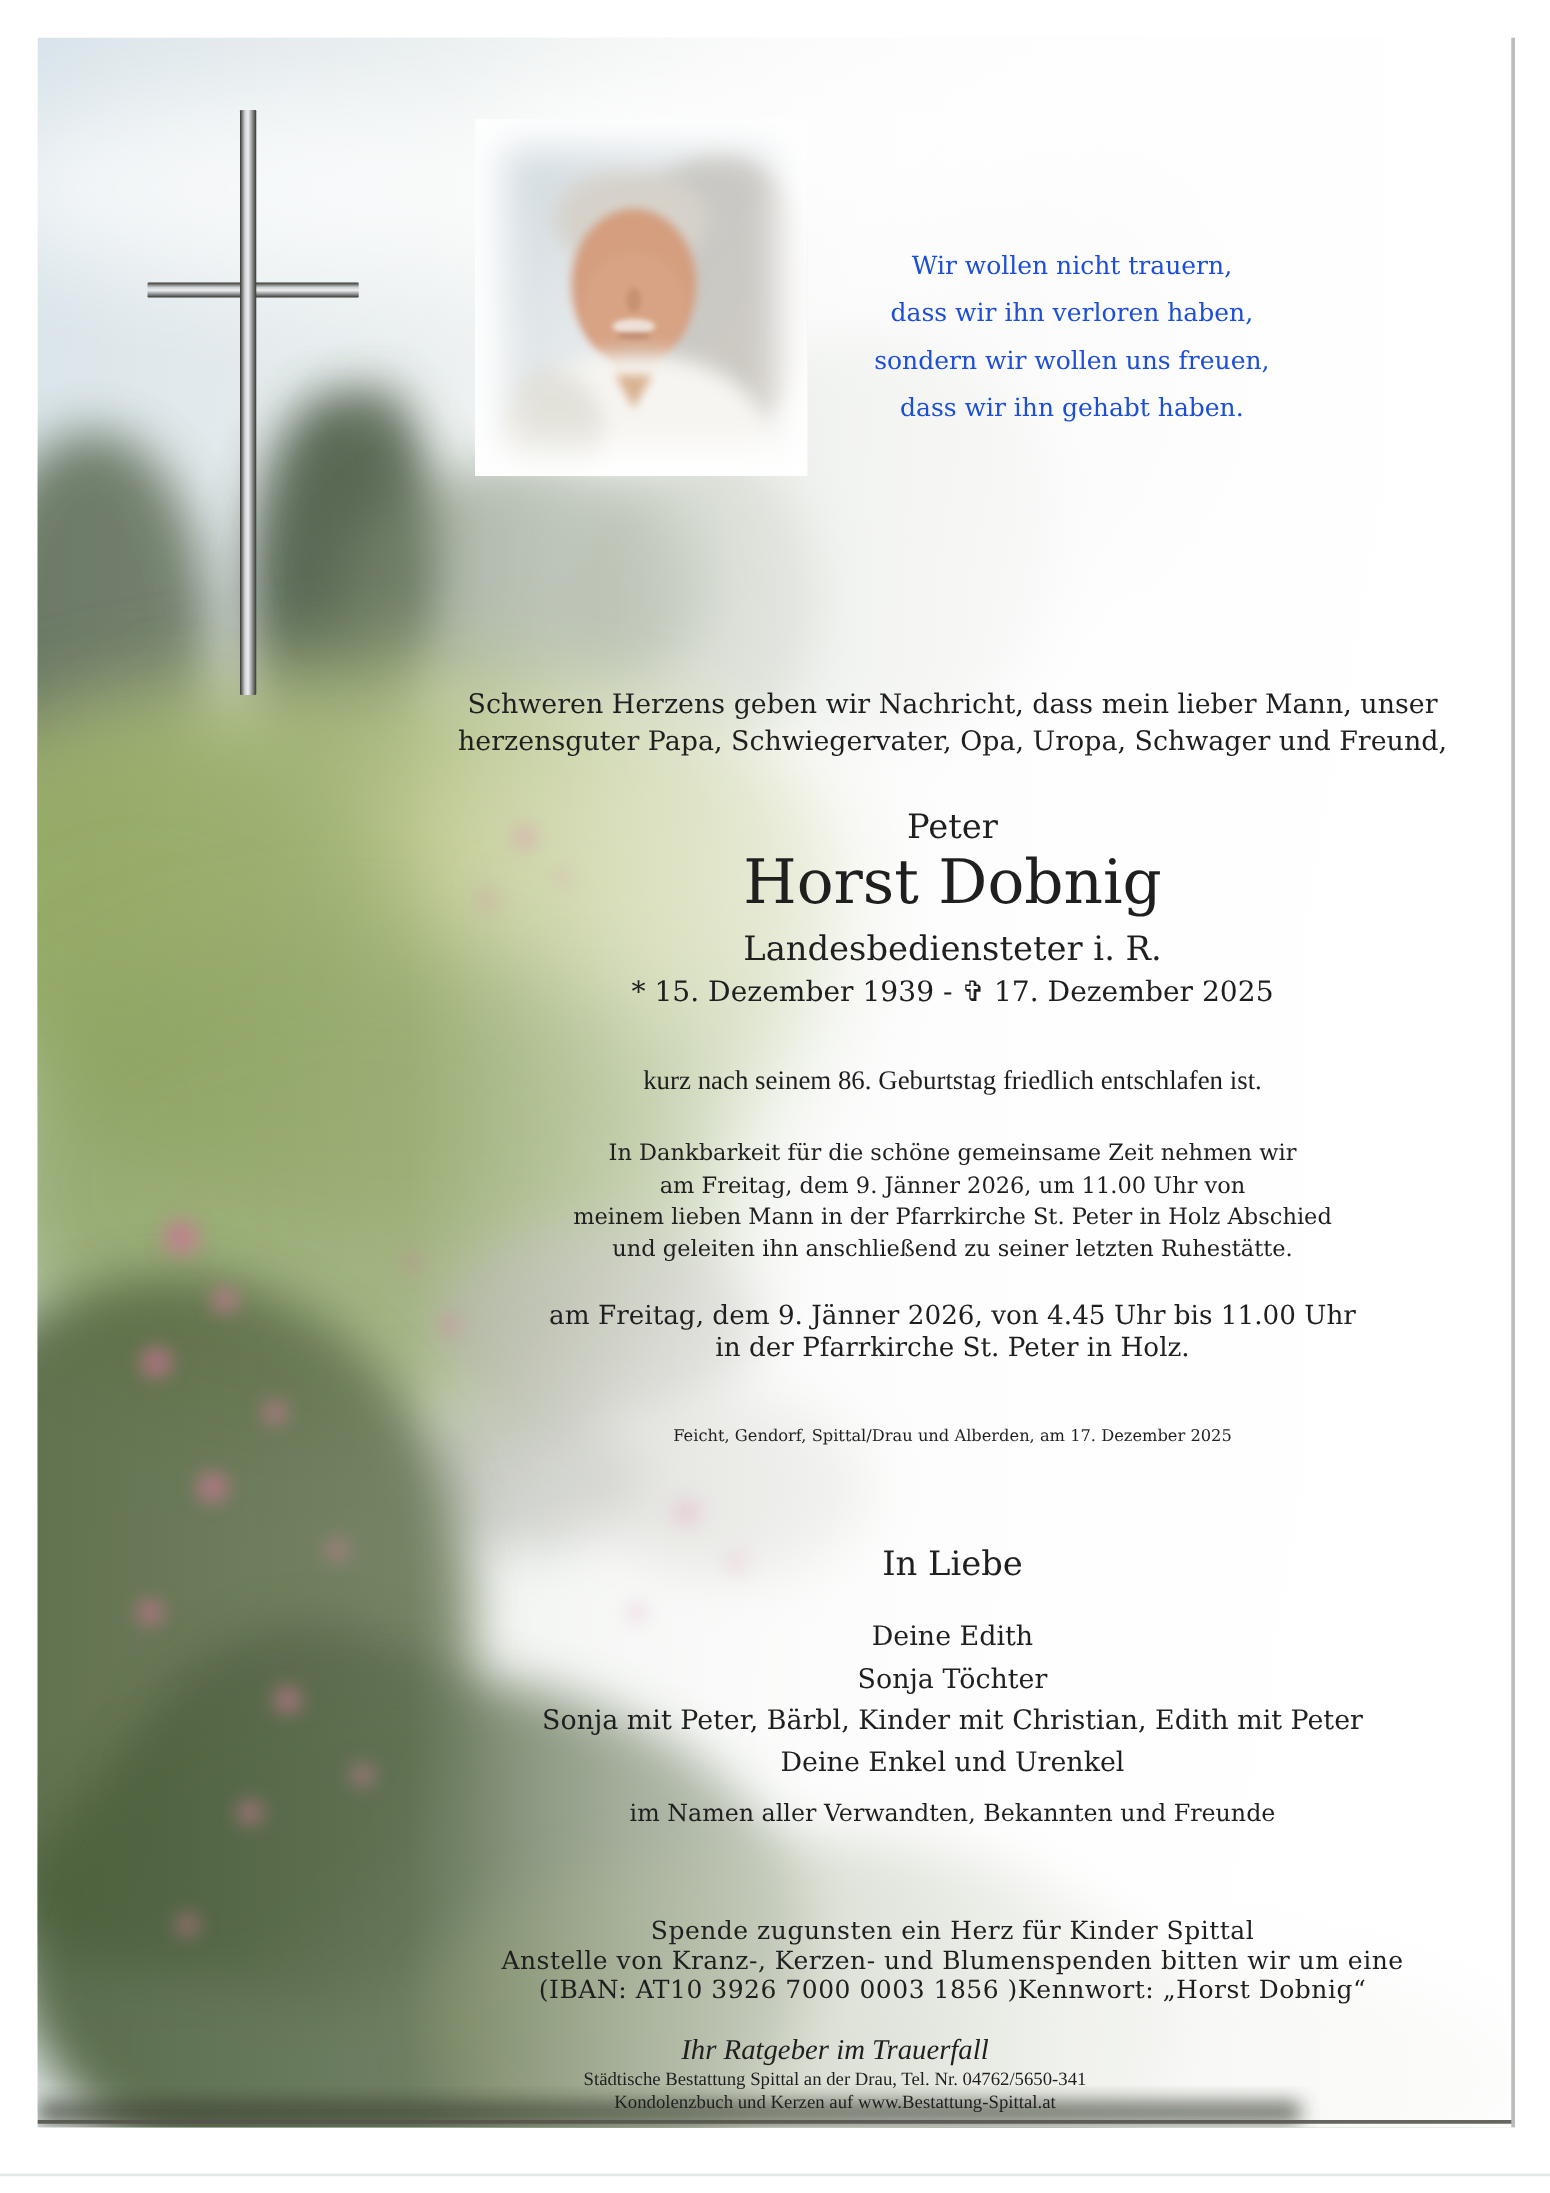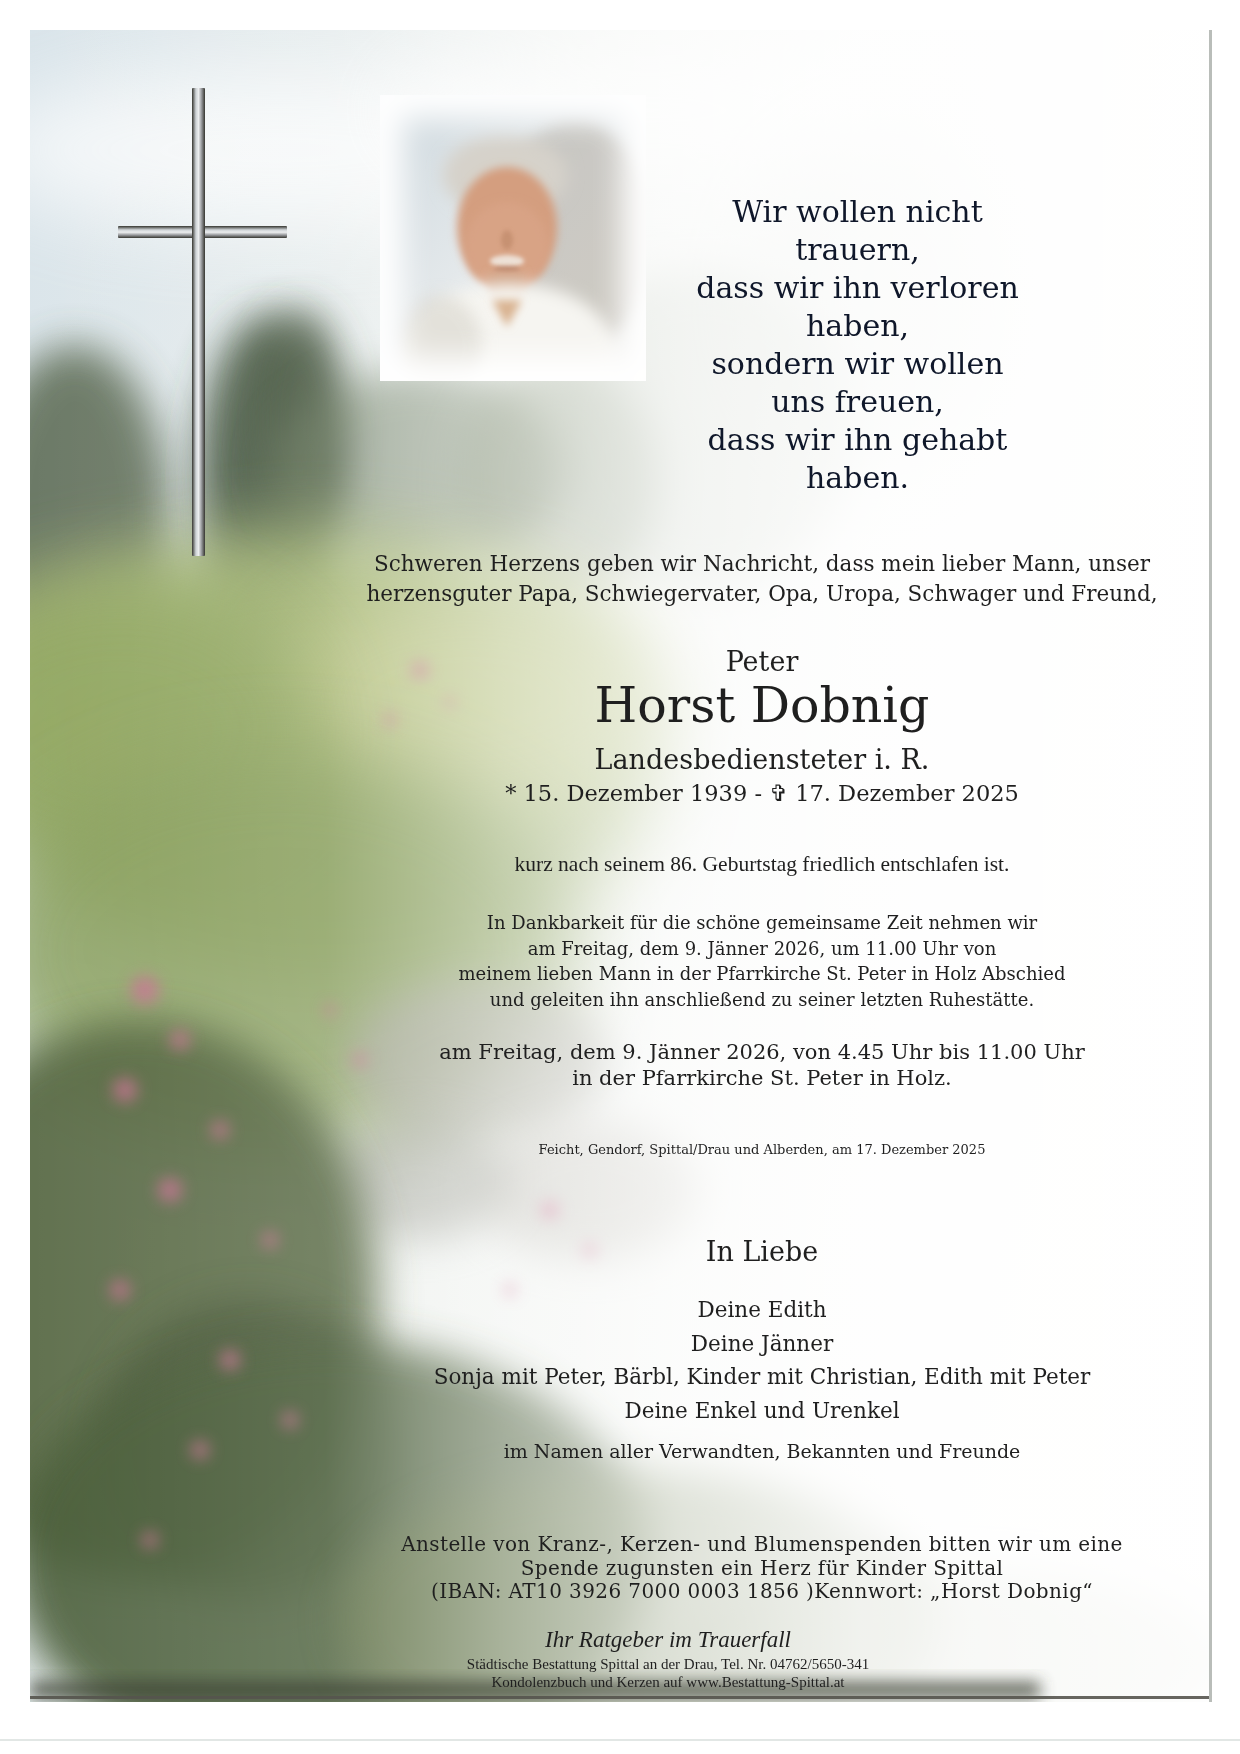--- a/index.html
+++ b/index.html
@@ -26,21 +26,21 @@
   .portrait {
     position:absolute; left:380px; top:95px; width:266px; height:286px; overflow:hidden;
   }
   .portrait svg { display:block; width:100%; height:100%; }
   .portrait::after {
     content:""; position:absolute; inset:0;
     box-shadow:inset 0 0 30px 24px rgba(255,255,255,0.97);
   }
 
   .txt { position:absolute; text-align:center; }
-  .poem       { left:690px;  top:193px;  width:335px; font-size:30px;   line-height:38px; color:#0f172a; }
+  .poem       { left:690px;  top:193px;  width:335px; font-size:20px;   line-height:38px; color:#1d4ed8; }
   .announce   { left:352px;  top:549px;  width:820px; font-size:21.5px; line-height:30px; }
   .salutation { left:382px;  top:646px;  width:760px; font-size:27px; }
   .name       { left:382px;  top:677px;  width:760px; font-size:49px; }
   .dtitle     { left:382px;  top:744px;  width:760px; font-size:27px; }
   .dates      { left:382px;  top:780px;  width:760px; font-size:22.5px; }
   .kurz       { left:352px;  top:852px;  width:820px; font-size:21.5px;font-family:Liberation Serif, serif; }
   .para1      { left:352px;  top:910px;  width:820px; font-size:18px;   line-height:25.5px; }
   .para2      { left:352px;  top:1040px; width:820px; font-size:21px;   line-height:25.5px; }
   .dateline   { left:352px;  top:1142px; width:820px; font-size:13px; }
   .inliebe    { left:382px;  top:1236px; width:760px; font-size:27px; }
@@ -210,29 +210,29 @@
   <div class="txt para2">
     <div>am Freitag, dem 9. Jänner 2026, von 4.45 Uhr bis 11.00 Uhr</div>
     <div>in der Pfarrkirche St. Peter in Holz.</div>
   </div>
 
   <div class="txt dateline">Feicht, Gendorf, Spittal/Drau und Alberden, am 17. Dezember 2025</div>
 
   <div class="txt inliebe">In Liebe</div>
   <div class="txt mourners">
     <div>Deine Edith</div>
-    <div>Deine Jänner</div>
+    <div>Sonja Töchter</div>
     <div>Sonja mit Peter, Bärbl, Kinder mit Christian, Edith mit Peter</div>
     <div>Deine Enkel und Urenkel</div>
   </div>
   <div class="txt closing">im Namen aller Verwandten, Bekannten und Freunde</div>
 
   <div class="txt donation">
+    <div>Spende zugunsten ein Herz für Kinder Spittal</div>
     <div>Anstelle von Kranz-, Kerzen- und Blumenspenden bitten wir um eine</div>
-    <div>Spende zugunsten ein Herz für Kinder Spittal</div>
     <div>(IBAN: AT10 3926 7000 0003 1856 )Kennwort: „Horst Dobnig“</div>
   </div>
 
   <div class="txt footer">
     <div class="slogan">Ihr Ratgeber im Trauerfall</div>
     <div class="fline">Städtische Bestattung Spittal an der Drau, Tel. Nr. 04762/5650-341</div>
     <div class="fline">Kondolenzbuch und Kerzen auf www.Bestattung-Spittal.at</div>
   </div>
 
   <div class="bottom-rule"></div>

